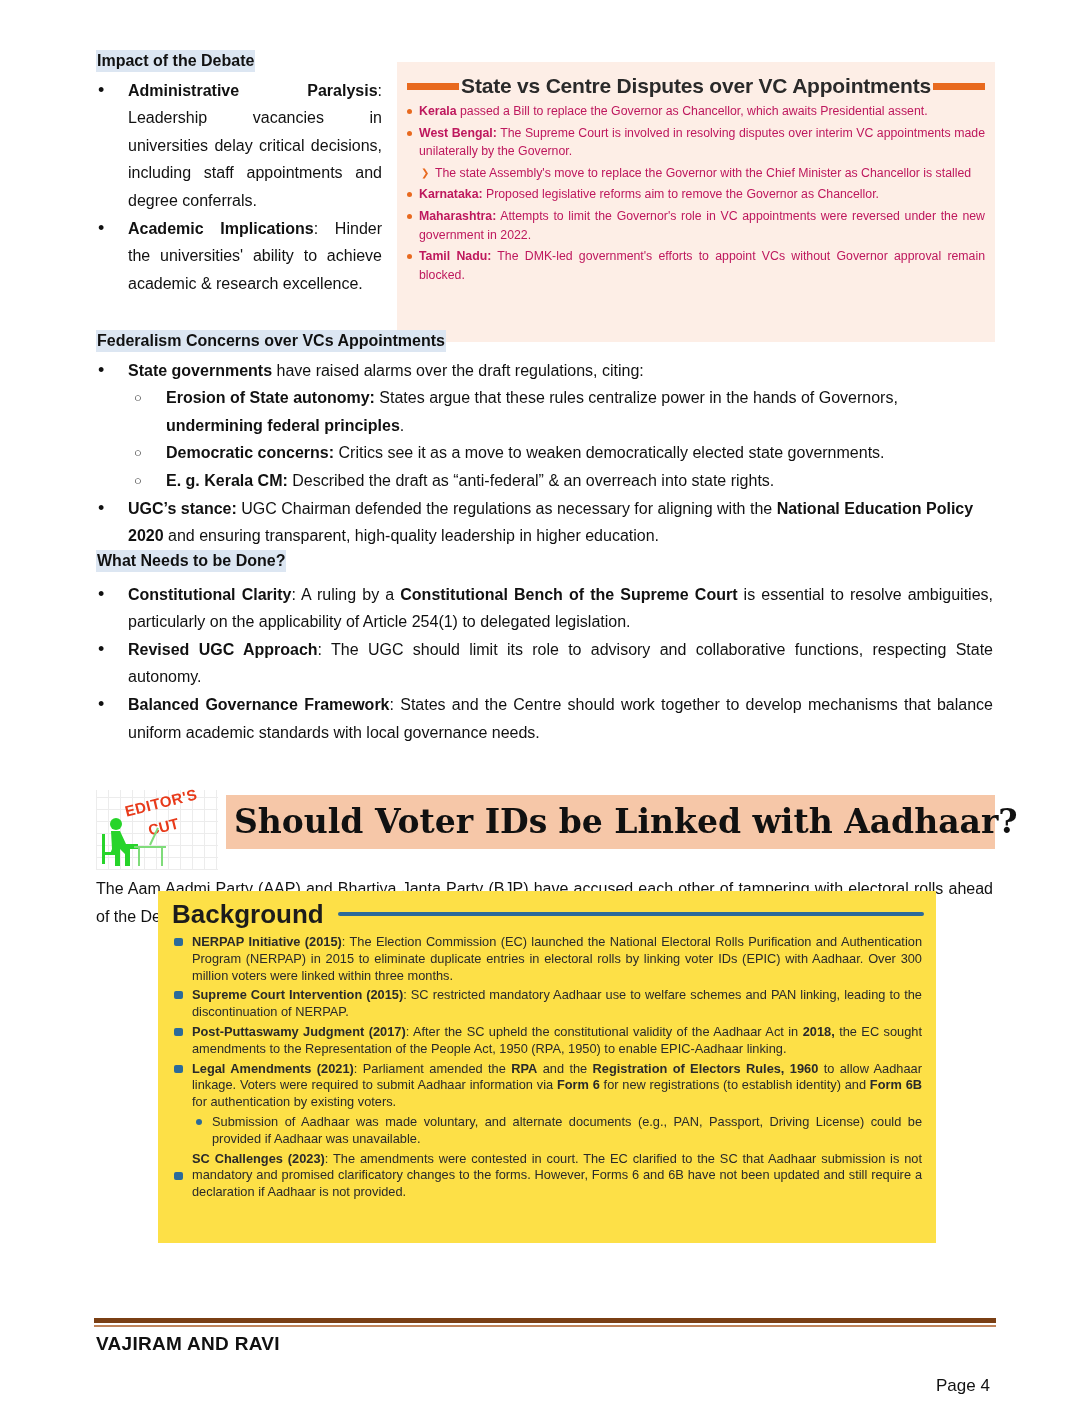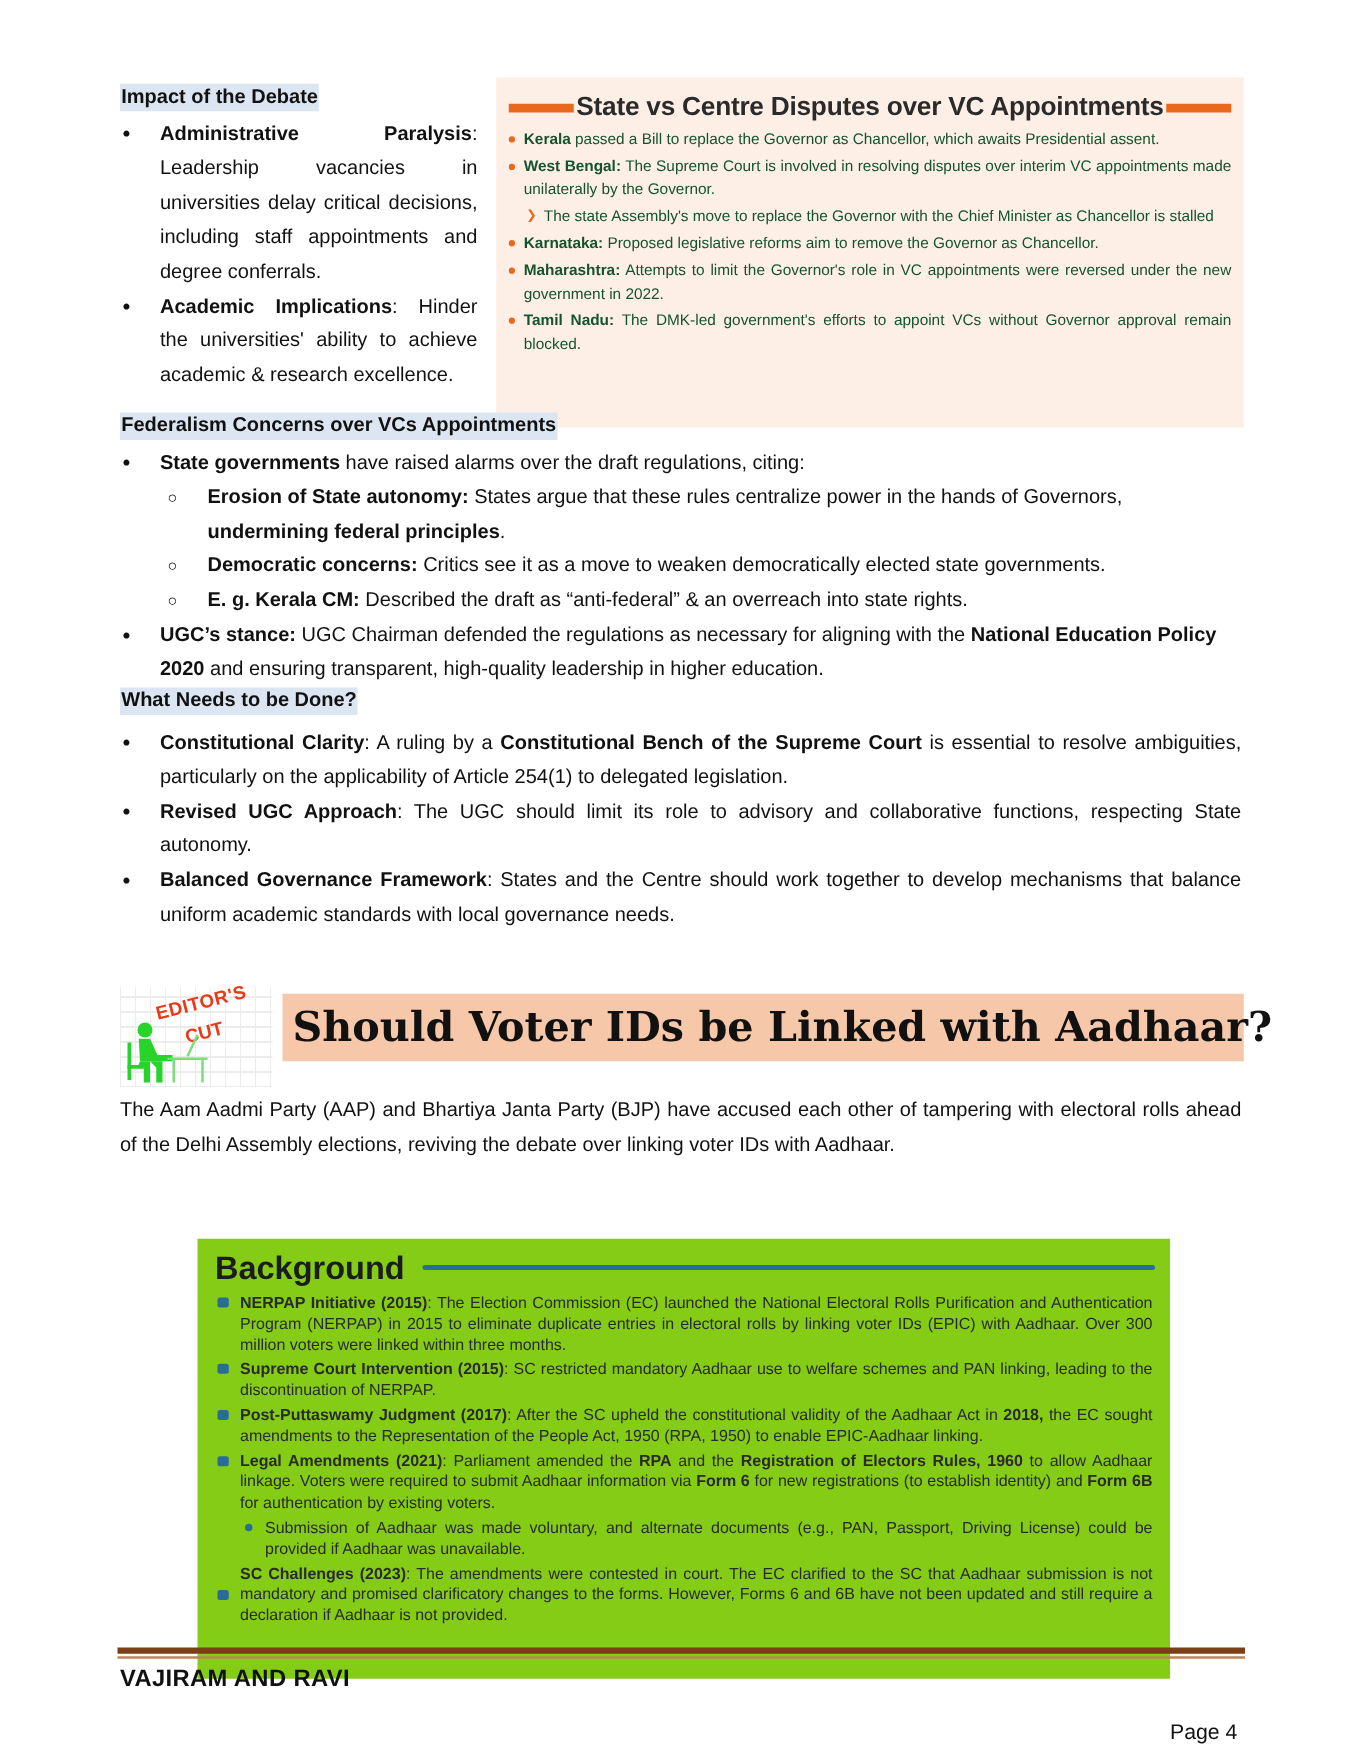--- a/index.html
+++ b/index.html
@@ -15,58 +15,58 @@
   ul.circ { list-style:none; margin:0; padding:0; }
   ul.circ > li { position:relative; padding-left:70px; }
   ul.circ > li::before { content:"\25CB"; position:absolute; left:38px; top:0; font-size:13px; }
   .just { text-align:justify; }
 
   
   .vc-box { left:397px; top:62px; width:598px; height:280px; background:#fdeee6; }
   .vc-title-row { position:absolute; left:10px; top:10px; width:578px; height:28px; display:flex; align-items:center; justify-content:space-between; }
   .vc-bar { width:52px; height:7px; background:#e8691e; }
   .vc-title { font-size:21px; font-weight:bold; color:#2a2a2a; letter-spacing:-0.2px; }
-  .vc-list { position:absolute; left:8px; top:40px; width:580px; font-size:12.3px; line-height:18.6px; color:#14532d; }
+  .vc-list { position:absolute; left:8px; top:40px; width:580px; font-size:12.3px; line-height:18.6px; color:#be185d; }
   .vc-list .it { position:relative; padding-left:14px; text-align:justify; margin-bottom:3px; }
   .vc-list .it::before { content:""; position:absolute; left:2px; top:7px; width:5px; height:5px; border-radius:50%; background:#e8691e; }
   .vc-list .sub { position:relative; padding-left:30px; margin-bottom:3px; }
   .vc-list .sub::before { content:"\276F"; position:absolute; left:16px; top:0; color:#e8691e; font-size:10px; }
 
   
   .ed-logo { left:96px; top:790px; width:122px; height:80px; background:
       repeating-linear-gradient(0deg, #ececec 0 1px, transparent 1px 12px),
       repeating-linear-gradient(90deg, #ececec 0 1px, transparent 1px 12px); }
   .ed-text1 { position:absolute; left:28px; top:4px; color:#e83a1a; font-weight:bold; font-size:15px; transform:rotate(-14deg); letter-spacing:0.5px; }
   .ed-text2 { position:absolute; left:52px; top:28px; color:#e83a1a; font-weight:bold; font-size:15px; transform:rotate(-14deg); }
   .h2-box { left:226px; top:795px; width:769px; height:54px; background:#f6c7a8; }
   .h2-text { font-family:"DejaVu Serif", serif; font-weight:bold; font-size:33px; line-height:54px; padding-left:8px; color:#111; white-space:nowrap; }
 
   
-  .bg-box { left:158px; top:991px; width:778px; height:352px; background:#84cc16; }
+  .bg-box { left:158px; top:891px; width:778px; height:352px; background:#fde047; }
   .bg-title-row { position:absolute; left:14px; top:6px; width:752px; height:34px; display:flex; align-items:center; }
   .bg-title { font-size:26px; font-weight:bold; color:#1c1c1c; margin-right:14px; }
   .bg-line { flex:1; height:4px; background:#2b6b9a; border-radius:2px; }
   .bg-list { position:absolute; left:14px; top:43px; width:750px; font-size:12.8px; line-height:16.8px; color:#2a2a2a; }
   .bg-list .it { position:relative; padding-left:20px; text-align:justify; margin-bottom:3px; }
   .bg-list .it::before { content:""; position:absolute; left:2px; top:4px; width:9px; height:8px; border-radius:2px; background:#2b6b9a; }
   .bg-list .sub { position:relative; padding-left:40px; text-align:justify; margin-bottom:3px; }
   .bg-list .sub::before { content:""; position:absolute; left:24px; top:5px; width:6px; height:6px; border-radius:50%; background:#2b6b9a; }
   .bg-list .it.mid::before { top:21px; }
 
   
   .foot-line1 { left:94px; top:1318px; width:902px; height:5px; background:#7a3f14; }
   .foot-line2 { left:94px; top:1325px; width:902px; height:2px; background:#c0845a; }
   .foot-left { left:96px; top:1333px; font-weight:bold; font-size:19px; letter-spacing:0.3px; }
   .foot-mid { left:450px; top:1408px; font-weight:bold; font-style:italic; font-size:18px;font-family:Liberation Mono, monospace; }
   .foot-right { left:936px; top:1376px; font-size:17px; }
 </style>
 </head>
 <body>
 
-<div class="abs body-text" style="left:96px; top:64px; width:286px;">
+<div class="abs body-text" style="left:96px; top:47px; width:286px;">
   <div><span class="hl-heading">Impact of the Debate</span></div>
   <ul class="bul just" style="margin-top:2px;">
     <li><b>Administrative Paralysis</b><span>: Leadership vacancies in universities delay critical decisions, including staff appointments and degree conferrals.</span></li>
     <li style="white-space:normal;"><b>Academic Implications</b><span>: Hinder the universities' ability to achieve academic &amp; research excellence.</span></li>
   </ul>
 </div>
 
 <div class="abs vc-box">
   <div class="vc-title-row">
     <div class="vc-bar"></div>

